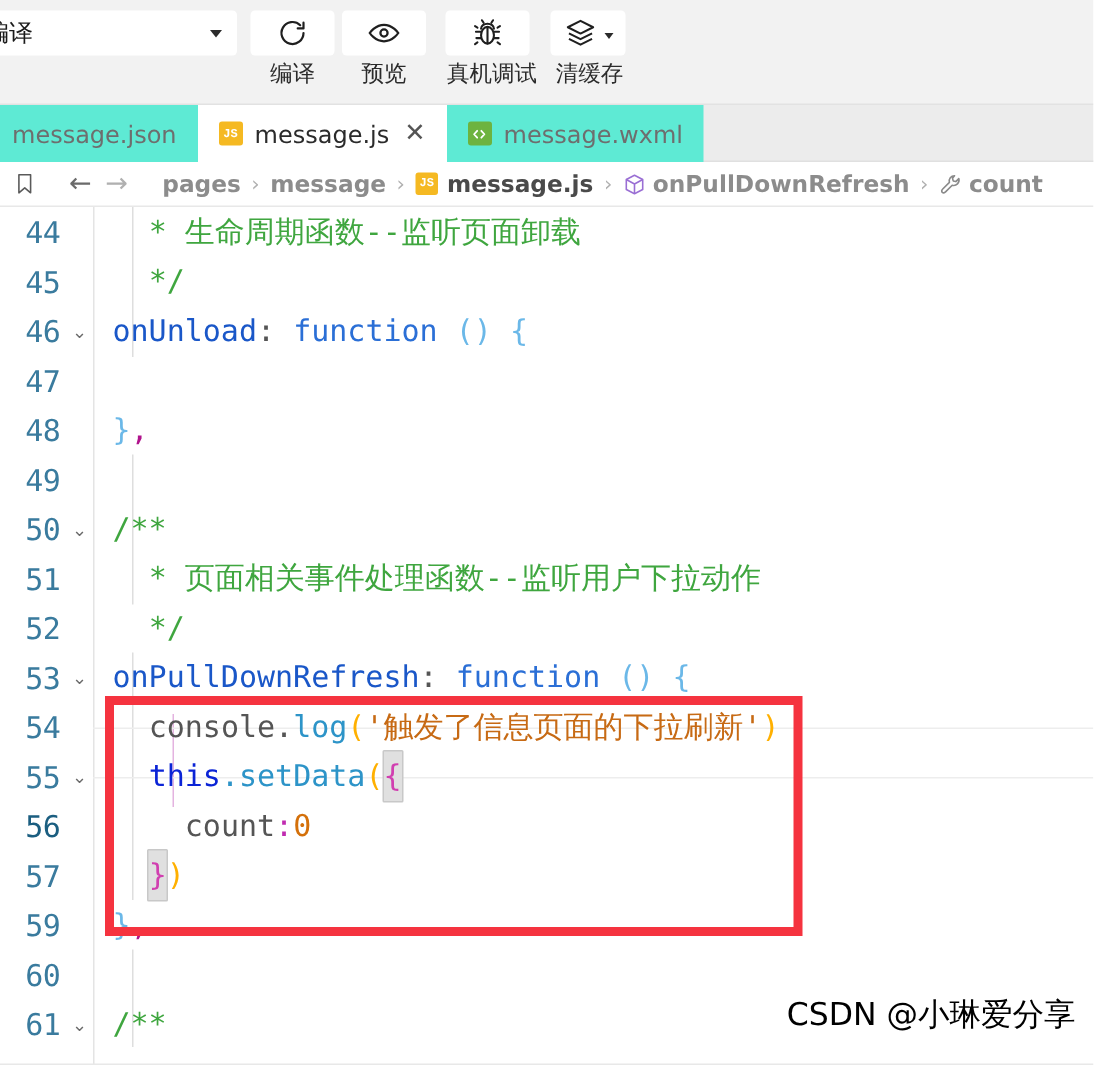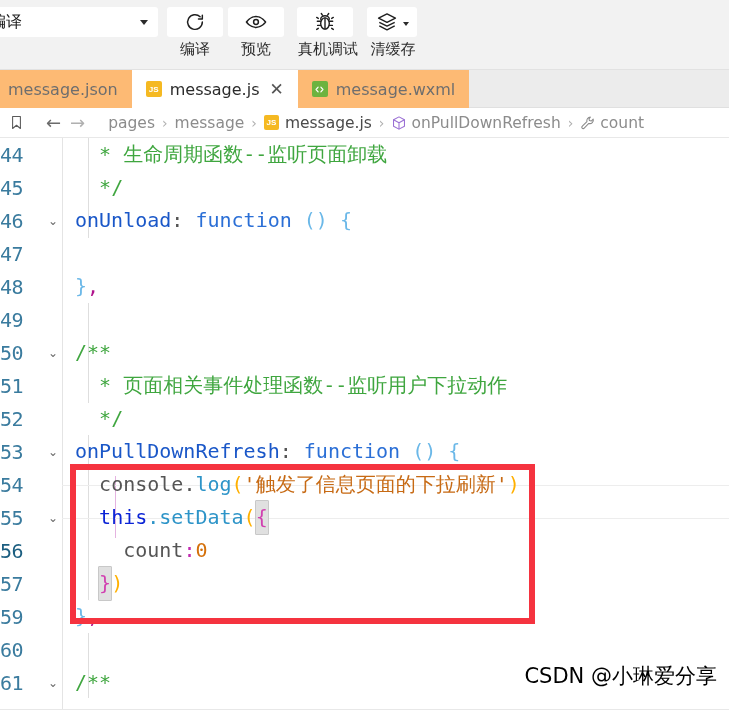--- a/index.html
+++ b/index.html
@@ -79,36 +79,36 @@
     display: flex;
   }
   .tab {
     height: 38px;
     display: flex; align-items: center;
     padding: 0 14px;
     font-size: 16px;
     color: #6e6e6e;
     font-family: "DejaVu Sans", sans-serif;
     white-space: nowrap;
-    background: #fdba74;
+    background: #5eead4;
     position: relative;
   }
   .tab.first { padding-left: 8px; }
   .tab.active {
     background: #ffffff;
     color: #2b2b2b;
   }
   .file-icon {
     width: 16px; height: 16px;
     margin-right: 8px;
     border-radius: 2px;
     display: inline-flex; align-items: center; justify-content: center;
     font-size: 8px; font-weight: bold;
     color: #ffffff;
-    font-family: Liberation Sans, sans-serif;
+    font-family: Liberation Mono, monospace;
     flex: 0 0 auto;
   }
   .file-icon.js { background: #f5b922; color: #ffffff; }
   .file-icon.wxml { background: #6db33f; color: #ffffff; }
   .tab-close {
     margin-left: 10px;
     font-size: 17px;
     color: #555;
     line-height: 1;
   }
@@ -123,21 +123,21 @@
     padding-left: 8px;
     font-size: 15.5px;
     color: #8c8c8c;
     font-family: "DejaVu Sans", sans-serif;
     white-space: nowrap;
     overflow: hidden;
   }
   .bc-icon { display: inline-flex; align-items: center; margin-right: 4px; }
   .bc-arrow { color: #6b6b6b; font-size: 18px; margin: 0 9px 0 5px; }
   .bc-sep { color: #b0b0b0; font-size: 14px; margin: 0 7px; }
-  .bc-text { color: #8c8c8c; }
+  .bc-text { color: #8c8c8c; font-weight: bold; }
 
   
   .editor {
     position: absolute; left: 0; top: 138px;
     width: 729px; height: 572px;
     background: #ffffff;
     overflow: hidden;
   }
   .gutter-rule {
     position: absolute; left: 62px; top: 0;
@@ -145,21 +145,21 @@
     background: #e4e4e4;
   }
   .code-row {
     position: relative;
     height: 33px;
     display: flex;
     align-items: center;
   }
   .lineno {
     width: 44px;
-    text-align: left;
+    text-align: right;
     padding-right: 4px;
     font-size: 20px;
     color: #3a7b9e;
     font-family: "DejaVu Sans Mono", monospace;
     flex: 0 0 auto;
     letter-spacing: -0.5px;
   }
   .lineno.active { color: #1b5e80; }
   .fold {
     width: 18px;

